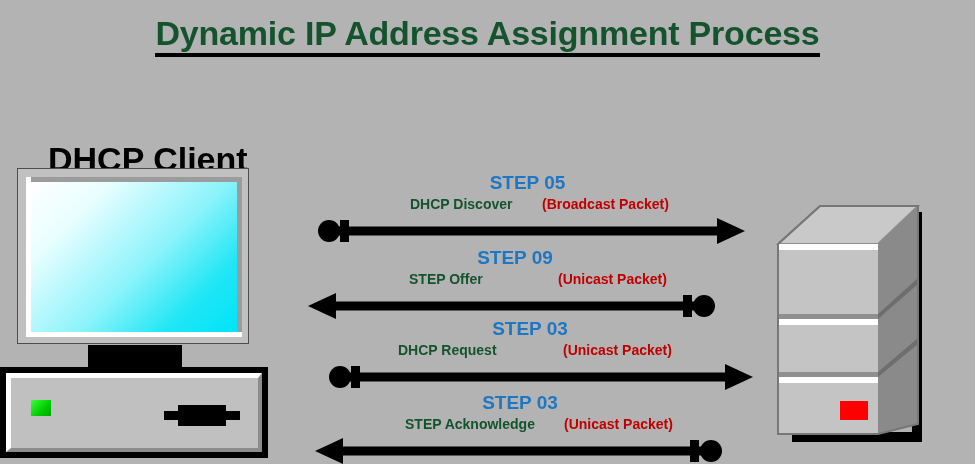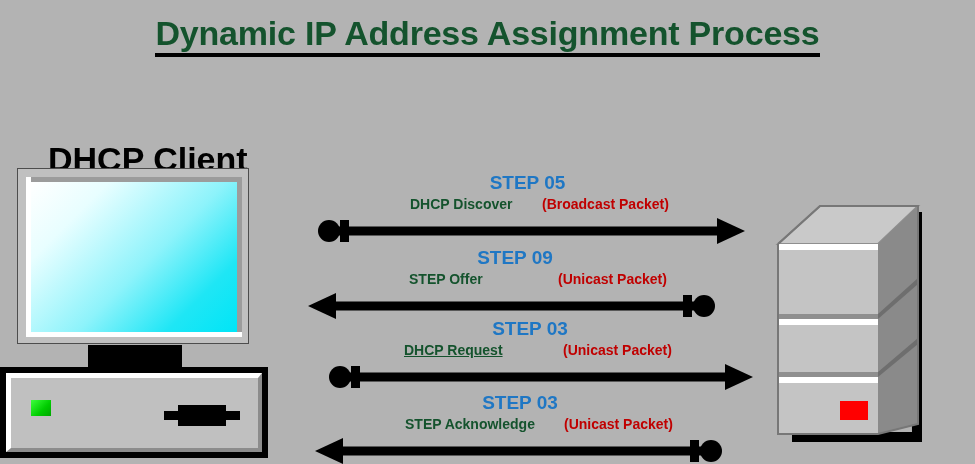--- a/index.html
+++ b/index.html
@@ -237,21 +237,21 @@
         <line x1="26" y1="15" x2="398" y2="15" stroke="#000000" stroke-width="9"></line>
         <polygon points="3,15 31,2 31,28" fill="#000000"></polygon>
         <rect x="378" y="4" width="9" height="22" fill="#000000"></rect>
         <circle cx="399" cy="15" r="11" fill="#000000"></circle>
       </svg>
     </div>
   </div>
 
   <div class="msg-row" style="left:305px; top:318px; width:450px;">
     <div class="step-label">STEP 03</div>
-    <div class="msg-name" style="left:99px;text-decoration:underline;">DHCP Request</div>
+    <div class="msg-name" style="left:93px;">DHCP Request</div>
     <div class="msg-cast" style="left:258px;">(Unicast Packet)</div>
     <div class="arrow">
       <svg width="450" height="30" viewBox="0 0 450 30">
         <line x1="37" y1="15" x2="425" y2="15" stroke="#000000" stroke-width="9"></line>
         <rect x="46" y="4" width="9" height="22" fill="#000000"></rect>
         <circle cx="35" cy="15" r="11" fill="#000000"></circle>
         <polygon points="448,15 420,2 420,28" fill="#000000"></polygon>
       </svg>
     </div>
   </div>

